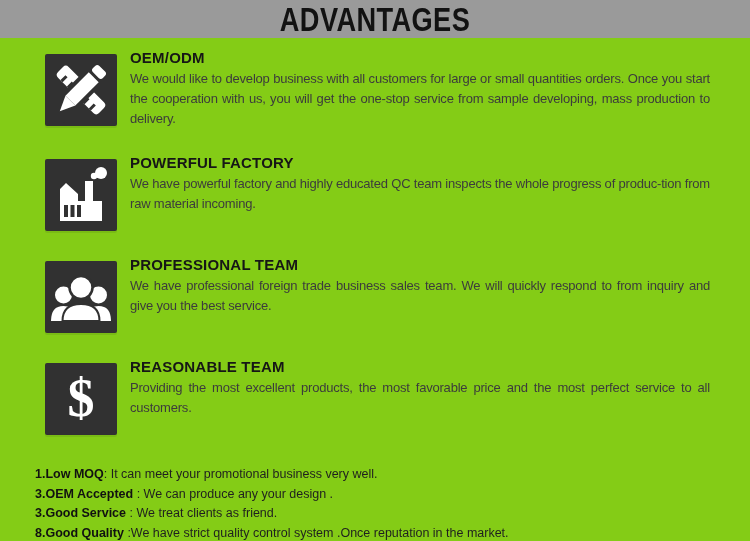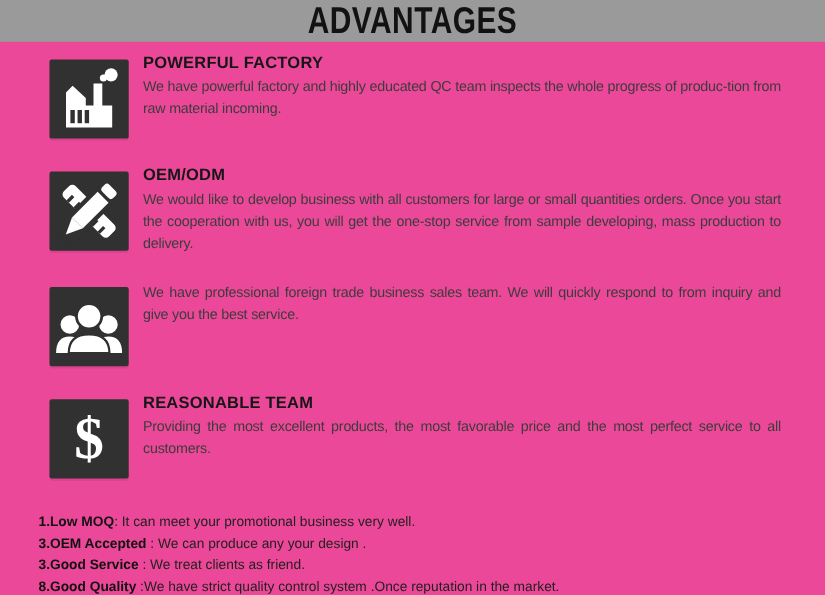--- a/index.html
+++ b/index.html
@@ -1,19 +1,19 @@
 <!DOCTYPE html>
 <html><head>
 <meta charset="utf-8">
 <style>
   html,body{margin:0;padding:0;background:#fff;}
   .page{
     position:relative;
     width:750px;height:541px;
-    background:#ec4899;
+    background:#84cc16;
     font-family:"Liberation Sans",sans-serif;
     overflow:hidden;
   }
   
   .banner{
     height:38px;
     background:#9a9a9a;
     display:flex;align-items:center;justify-content:center;
   }
   .banner h1{
@@ -81,37 +81,20 @@
 
   <header class="banner">
     <h1>ADVANTAGES</h1>
   </header>
 
   <main class="rows">
 
     <section class="adv-row">
       <div class="icon-box">
         <svg viewBox="0 0 72 72" xmlns="http://www.w3.org/2000/svg">
-          <path fill="#ffffff" d="M15 62 L15 30 L21 24 L33 35 L33 42 L40 42 L40 22 L48 22 L48 42 L57 42 L57 62 Z"></path>
-          <circle cx="56" cy="14" r="6" fill="#ffffff"></circle>
-          <circle cx="49" cy="17" r="3.2" fill="#ffffff"></circle>
-          <rect x="19" y="46" width="4" height="12" fill="#313131"></rect>
-          <rect x="25.5" y="46" width="4" height="12" fill="#313131"></rect>
-          <rect x="32" y="46" width="4" height="12" fill="#313131"></rect>
-        </svg>
-      </div>
-      <div class="txt">
-        <h2>POWERFUL FACTORY</h2>
-        <p>We have powerful factory and highly educated QC team inspects the whole progress of produc-tion from raw material incoming.</p>
-      </div>
-    </section>
-
-    <section class="adv-row">
-      <div class="icon-box">
-        <svg viewBox="0 0 72 72" xmlns="http://www.w3.org/2000/svg">
           <g transform="rotate(-45 36 36)">
             <rect x="28.5" y="7" width="15" height="58" rx="4" fill="#ffffff"></rect>
             <path d="M28.5 16 h7 M28.5 25 h7 M28.5 47 h7 M28.5 56 h7" stroke="#313131" stroke-width="3"></path>
           </g>
           <g transform="rotate(45 36 36)">
             <rect x="25" y="1" width="22" height="70" fill="#313131"></rect>
             <rect x="29" y="6" width="14" height="9" rx="3" fill="#ffffff"></rect>
             <rect x="29" y="18" width="14" height="33" fill="#ffffff"></rect>
             <polygon points="29,51 43,51 36,66" fill="#ffffff"></polygon>
           </g>
@@ -119,29 +102,47 @@
       </div>
       <div class="txt">
         <h2>OEM/ODM</h2>
         <p>We would like to develop business with all customers for large or small quantities orders. Once you start the cooperation with us, you will get the one-stop service from sample developing, mass production to delivery.</p>
       </div>
     </section>
 
     <section class="adv-row">
       <div class="icon-box">
         <svg viewBox="0 0 72 72" xmlns="http://www.w3.org/2000/svg">
+          <path fill="#ffffff" d="M15 62 L15 30 L21 24 L33 35 L33 42 L40 42 L40 22 L48 22 L48 42 L57 42 L57 62 Z"></path>
+          <circle cx="56" cy="14" r="6" fill="#ffffff"></circle>
+          <circle cx="49" cy="17" r="3.2" fill="#ffffff"></circle>
+          <rect x="19" y="46" width="4" height="12" fill="#313131"></rect>
+          <rect x="25.5" y="46" width="4" height="12" fill="#313131"></rect>
+          <rect x="32" y="46" width="4" height="12" fill="#313131"></rect>
+        </svg>
+      </div>
+      <div class="txt">
+        <h2>POWERFUL FACTORY</h2>
+        <p>We have powerful factory and highly educated QC team inspects the whole progress of produc-tion from raw material incoming.</p>
+      </div>
+    </section>
+
+    <section class="adv-row">
+      <div class="icon-box">
+        <svg viewBox="0 0 72 72" xmlns="http://www.w3.org/2000/svg">
           <circle cx="18.5" cy="34" r="8.5" fill="#ffffff"></circle>
           <circle cx="53.5" cy="34" r="8.5" fill="#ffffff"></circle>
           <path d="M6 60 Q6 45 18.5 45 Q27 45 30 51 L30 60 Z" fill="#ffffff"></path>
           <path d="M66 60 Q66 45 53.5 45 Q45 45 42 51 L42 60 Z" fill="#ffffff"></path>
           <circle cx="36" cy="26.5" r="11.5" fill="#ffffff" stroke="#313131" stroke-width="2.5"></circle>
           <path d="M17.5 60 Q17.5 43 36 43 Q54.5 43 54.5 60 Z" fill="#ffffff" stroke="#313131" stroke-width="2"></path>
         </svg>
       </div>
       <div class="txt">
+        <h2>PROFESSIONAL TEAM</h2>
         <p>We have professional foreign trade business sales team. We will quickly respond to from inquiry and give you the best service.</p>
       </div>
     </section>
 
     <section class="adv-row">
       <div class="icon-box">
         <svg viewBox="0 0 72 72" xmlns="http://www.w3.org/2000/svg">
           <text x="36" y="53" text-anchor="middle" font-family="'Liberation Serif',serif" font-size="54" font-weight="bold" fill="#ffffff">$</text>
         </svg>
       </div>

